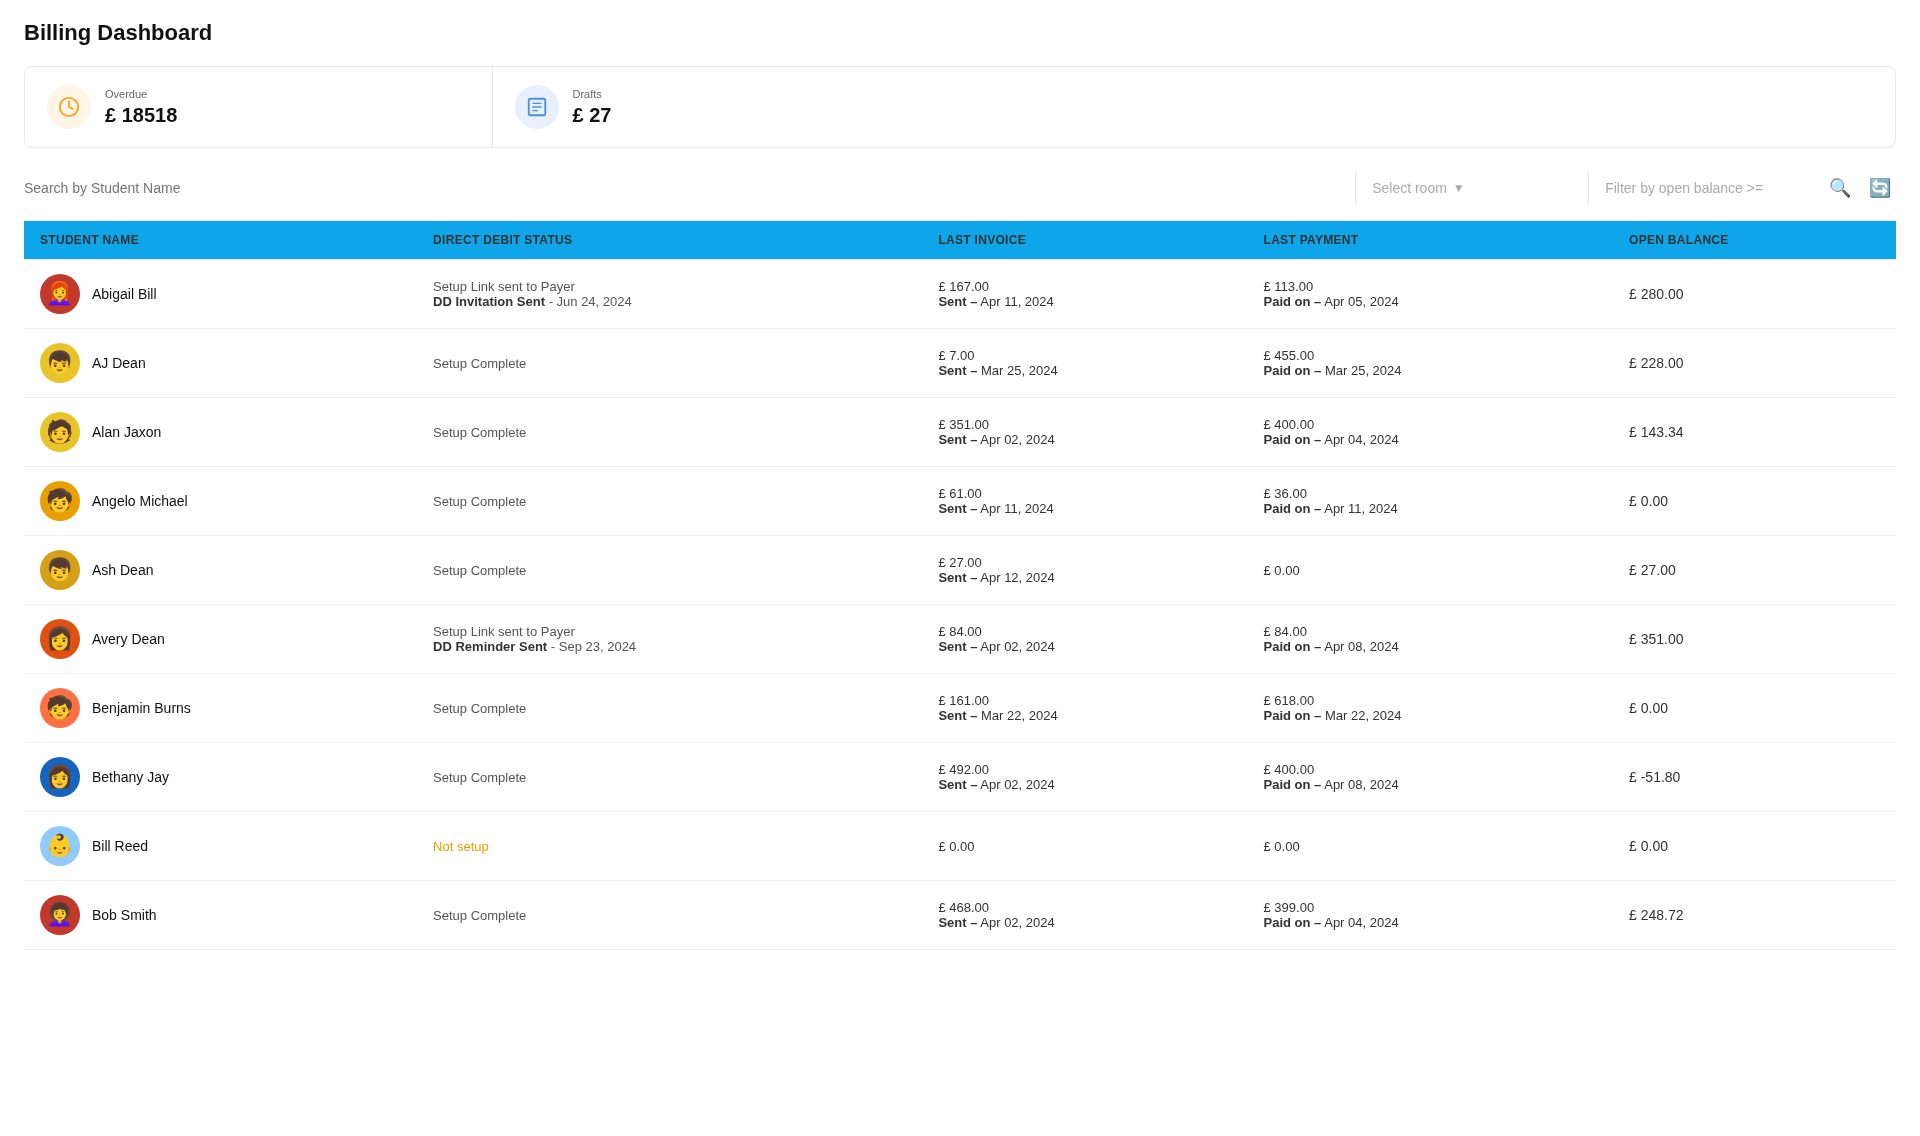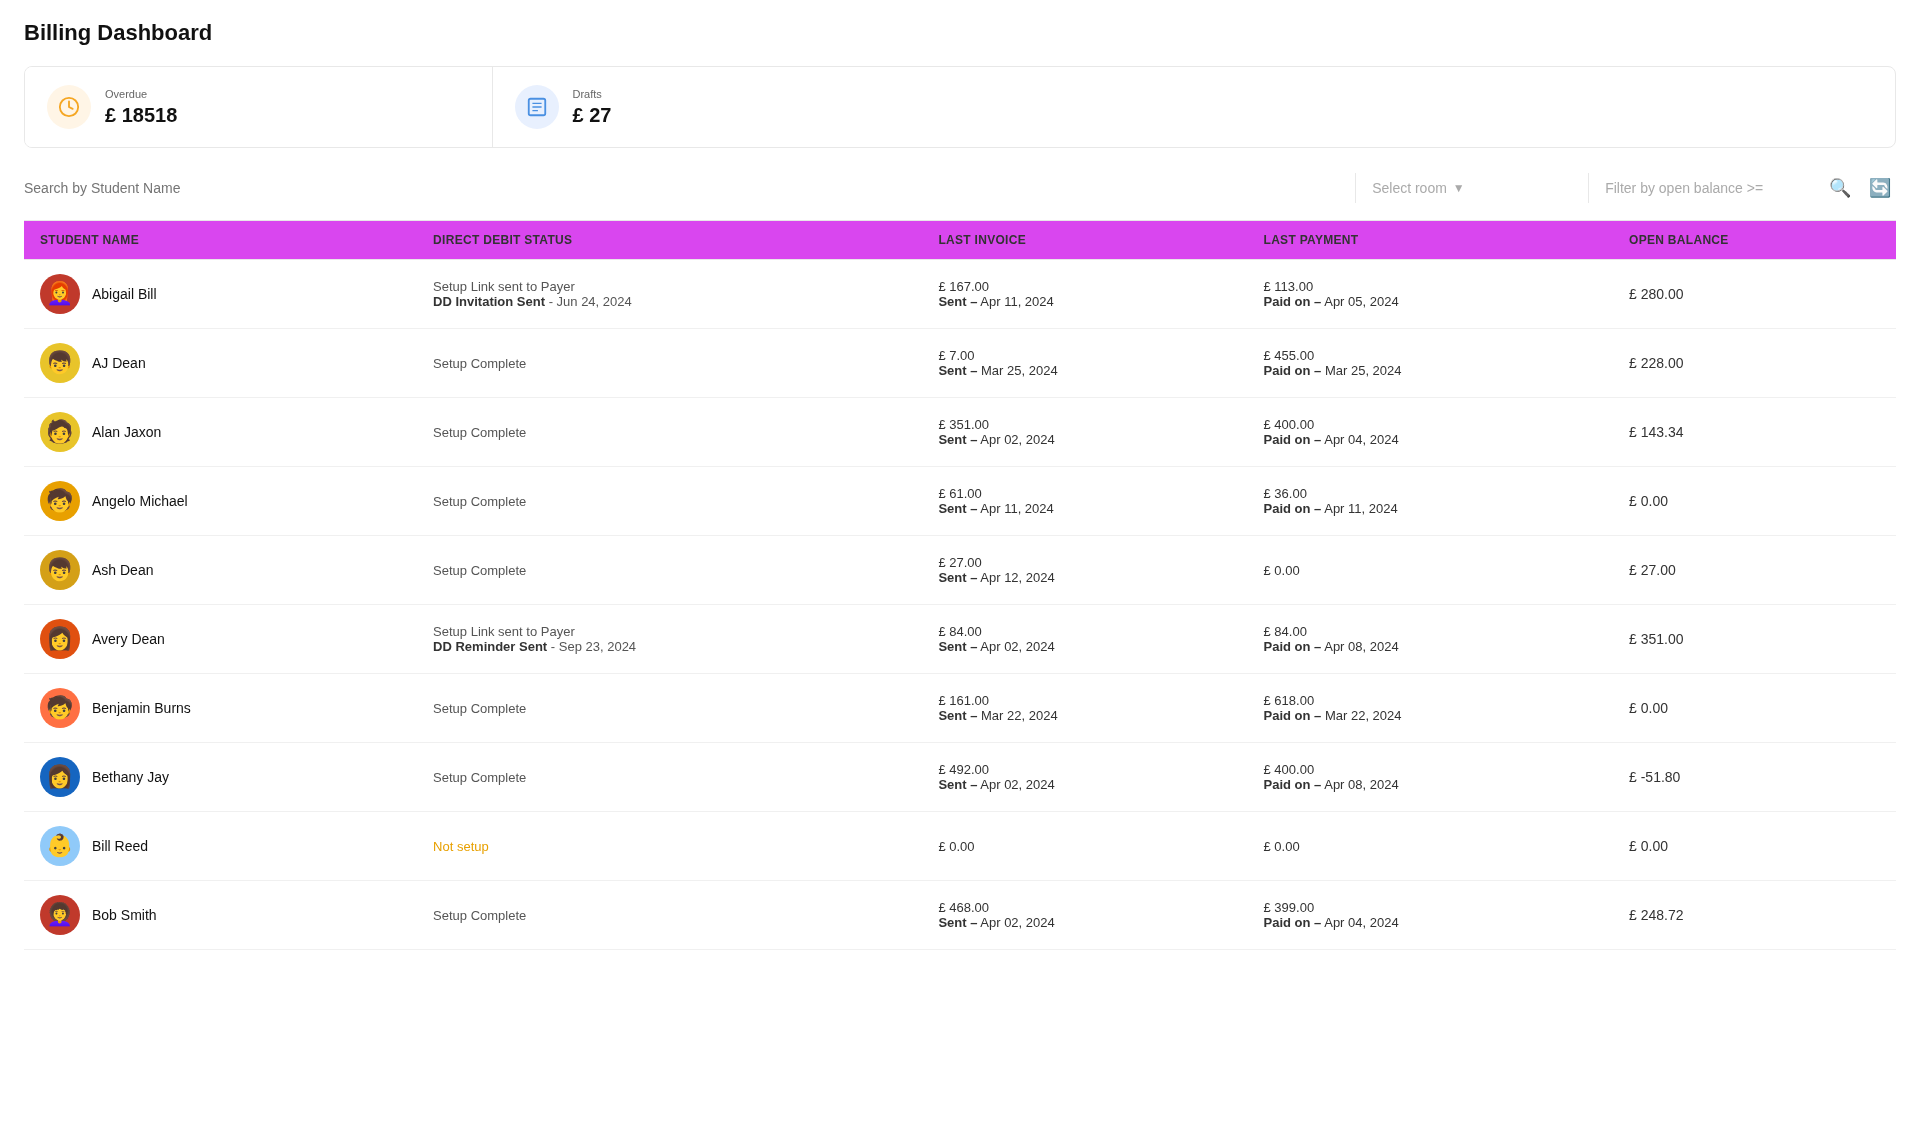--- a/index.html
+++ b/index.html
@@ -103,21 +103,21 @@
     .filter-icon-btn {
       cursor: pointer;
       color: #aaa;
       font-size: 18px;
       padding: 4px;
     }
 
     
     .data-table { width: 100%; border-collapse: collapse; }
     .data-table thead tr {
-      background: #d946ef;
+      background: #0ea5e9;
     }
     .data-table th {
       text-align: left;
       font-size: 12px;
       font-weight: 700;
       color: #333;
       padding: 12px 16px;
       letter-spacing: 0.3px;
       border-bottom: 1px solid #e8e8e8;
     }

